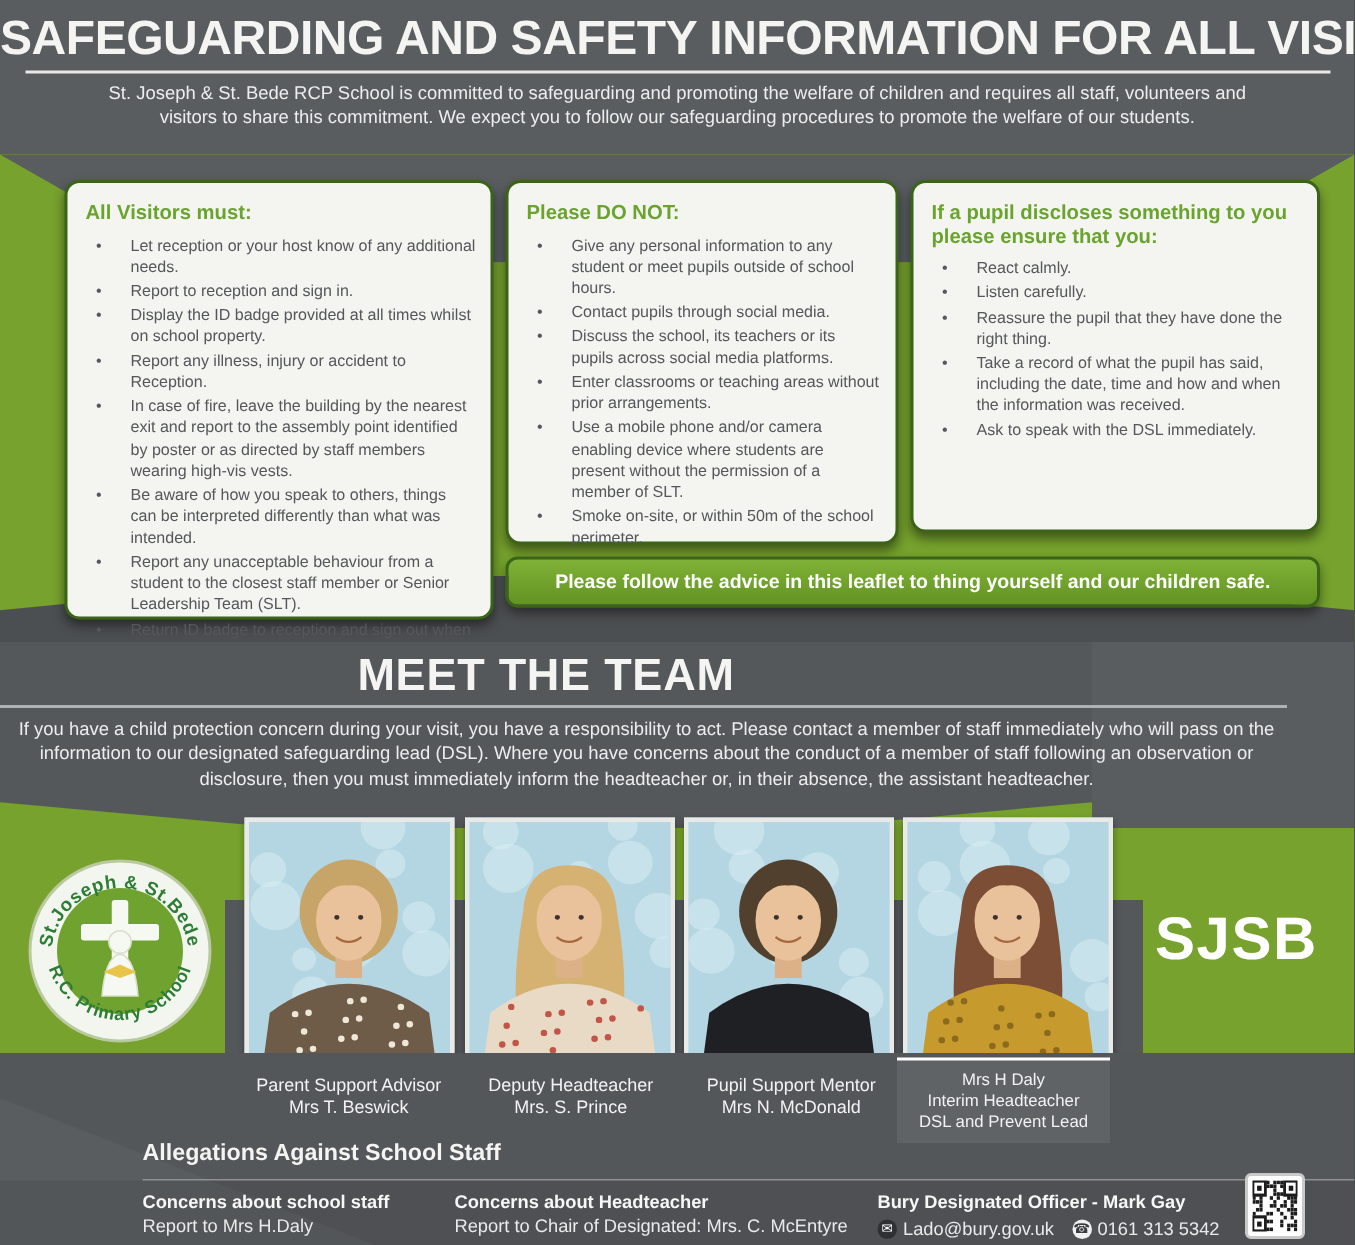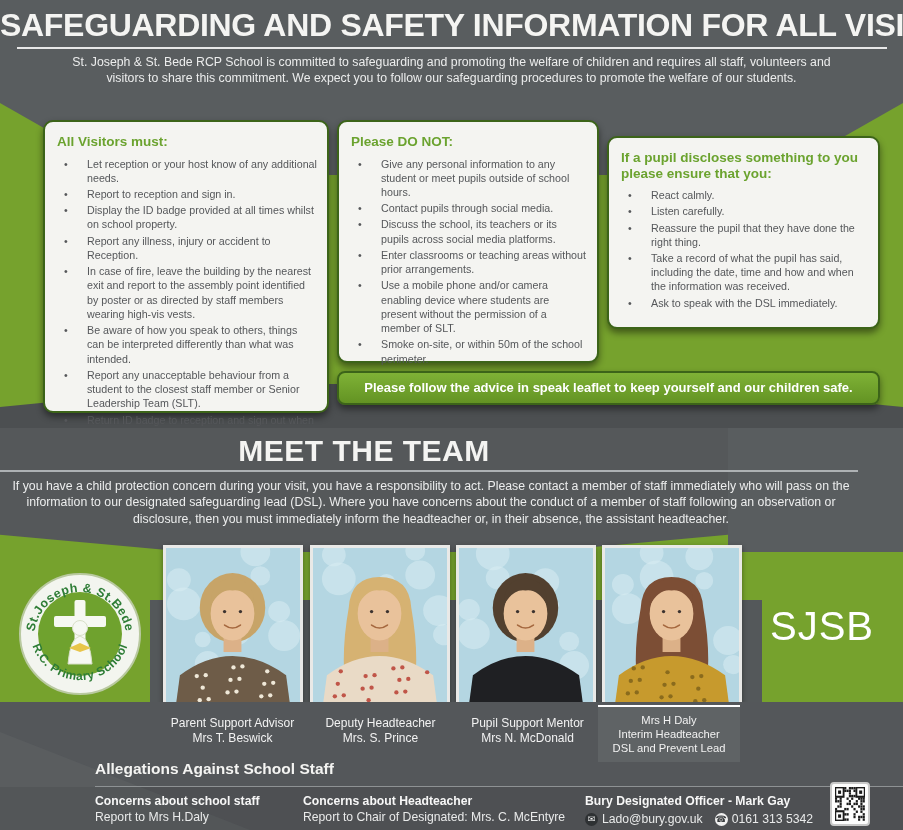--- a/index.html
+++ b/index.html
@@ -16,40 +16,40 @@
   #cards-band{position:absolute;top:103px;left:0;width:903px;height:325px;background:#76a22d;}
   #cards-band .top-wedge{position:absolute;top:0;left:0;width:100%;height:72px;background:#595d5f;clip-path:polygon(0 0,100% 0,86% 100%,14% 100%);}
   #cards-band .bottom-wedge{position:absolute;bottom:0;left:0;width:100%;height:44px;background:#4c4f51;clip-path:polygon(0 100%,0 52%,26% 0,74% 0,100% 52%,100% 100%);}
   .card{position:absolute;background:#f4f4f1;border:2px solid #3c6419;border-radius:10px;box-shadow:0 4px 7px rgba(0,0,0,.45);padding:10px 10px 8px 12px;}
   .card h3{margin:2px 0 7px 0;color:#6ba32f;font-size:13.5px;line-height:1.15;}
   .card ul{list-style:none;margin:0;padding:0;}
   .card ul li{position:relative;padding-left:30px;font-size:10.7px;line-height:1.33;color:#55575a;margin-bottom:2px;}
   .card ul li::before{content:"\2022";position:absolute;left:7px;top:0;color:#55575a;}
   #card-1{left:43px;top:17px;width:286px;height:293px;}
   #card-2{left:337px;top:17px;width:262px;height:243px;}
-  #card-3{left:607px;top:33px;width:273px;height:193px;}
+  #card-3{left:607px;top:17px;width:273px;height:235px;}
   #advice-banner{position:absolute;left:337px;top:268px;width:543px;height:34px;background:linear-gradient(#7fb236,#639323);border:2px solid #3c6419;border-radius:8px;color:#fff;font-weight:bold;font-size:13px;text-align:center;line-height:30px;box-shadow:0 4px 7px rgba(0,0,0,.45);}
 
   
   #team-band{position:absolute;top:428px;left:0;width:728px;height:124px;background:#55585a;}
   #team-band .corner{position:absolute;bottom:-1px;width:200px;height:26px;background:#76a22d;}
   #team-band .corner.left{left:0;clip-path:polygon(0 100%,0 30%,100% 100%);}
   #team-band .corner.right{right:0;clip-path:polygon(100% 100%,100% 30%,0 100%);}
   #team-band .team-title{color:#f4f4f2;font-weight:bold;font-size:30px;letter-spacing:0.5px;text-align:center;padding-top:6px;}
   #team-band .team-rule{width:858px;height:2px;background:#aeb2b4;margin:2px auto 6px auto;}
   #team-band .team-intro{color:#eceded;font-size:12.3px;line-height:1.33;text-align:center;width:862px;margin:0 auto;}
 
   
   #photo-band{position:absolute;top:552px;left:0;width:903px;height:150px;background:#76a22d;}
   #photo-band .mid-dark{position:absolute;left:150px;top:48px;width:612px;height:102px;background:#54585a;}
   #logo{position:absolute;left:18px;top:20px;width:124px;height:124px;}
   .photo{position:absolute;top:-7px;width:140px;height:163px;background:#b9d8e2;border:3px solid #e9e9e7;box-shadow:0 2px 5px rgba(0,0,0,.4);}
   .photo svg{display:block;width:100%;height:100%;}
   #photo-0{left:163px;} #photo-1{left:310px;} #photo-2{left:456px;} #photo-3{left:602px;}
-  #brand{position:absolute;left:770px;top:52px;color:#fff;font-weight:normal;font-size:40px;letter-spacing:1px;}
+  #brand{position:absolute;left:770px;top:52px;color:#fff;font-weight:bold;font-size:40px;letter-spacing:1px;}
 
   
   #bottom{position:absolute;top:702px;left:0;width:903px;height:128px;background:#54575a;}
   #bottom .wedge{position:absolute;left:0;top:30px;width:250px;height:98px;background:#5e6265;opacity:.55;clip-path:polygon(0 0,100% 100%,0 100%);}
   .caption{position:absolute;top:14px;width:140px;text-align:center;color:#f2f2f2;font-size:12px;line-height:1.25;}
   #caption-0{left:150px;width:165px;} #caption-1{left:303px;width:155px;} #caption-2{left:450px;width:155px;}
   #caption-3{left:598px;top:3px;width:142px;background:#5f6365;border-top:2px solid #fff;padding:6px 2px 7px 2px;font-size:11.2px;}
   #allegations-title{position:absolute;left:95px;top:58px;color:#f4f4f2;font-weight:bold;font-size:15.5px;}
   #bottom .rule{position:absolute;left:95px;top:84px;width:808px;height:1px;background:#8e9294;}
   #bottom .strip{position:absolute;left:0;top:85px;width:903px;height:43px;background:rgba(0,0,0,0.07);}
@@ -107,21 +107,21 @@
       <h3>If a pupil discloses something to you please ensure that you:</h3>
       <ul>
           <li>React calmly.</li>
           <li>Listen carefully.</li>
           <li>Reassure the pupil that they have done the right thing.</li>
           <li>Take a record of what the pupil has said, including the date, time and how and when the information was received.</li>
           <li>Ask to speak with the DSL immediately.</li>
         </ul>
     </div>
 
-    <div id="advice-banner">Please follow the advice in speak leaflet to keep yourself and our children safe.</div>
+    <div id="advice-banner">Please follow the advice in this leaflet to thing yourself and our children safe.</div>
   </div>
 
   <div id="team-band">
     <div class="team-title">MEET THE TEAM</div>
     <div class="team-rule"></div>
     <div class="team-intro">If you have a child protection concern during your visit, you have a responsibility to act. Please contact a member of staff immediately who will pass on the information to our designated safeguarding lead (DSL). Where you have concerns about the conduct of a member of staff following an observation or disclosure, then you must immediately inform the headteacher or, in their absence, the assistant headteacher.</div>
     <div class="corner left"></div>
     <div class="corner right"></div>
   </div>
 

